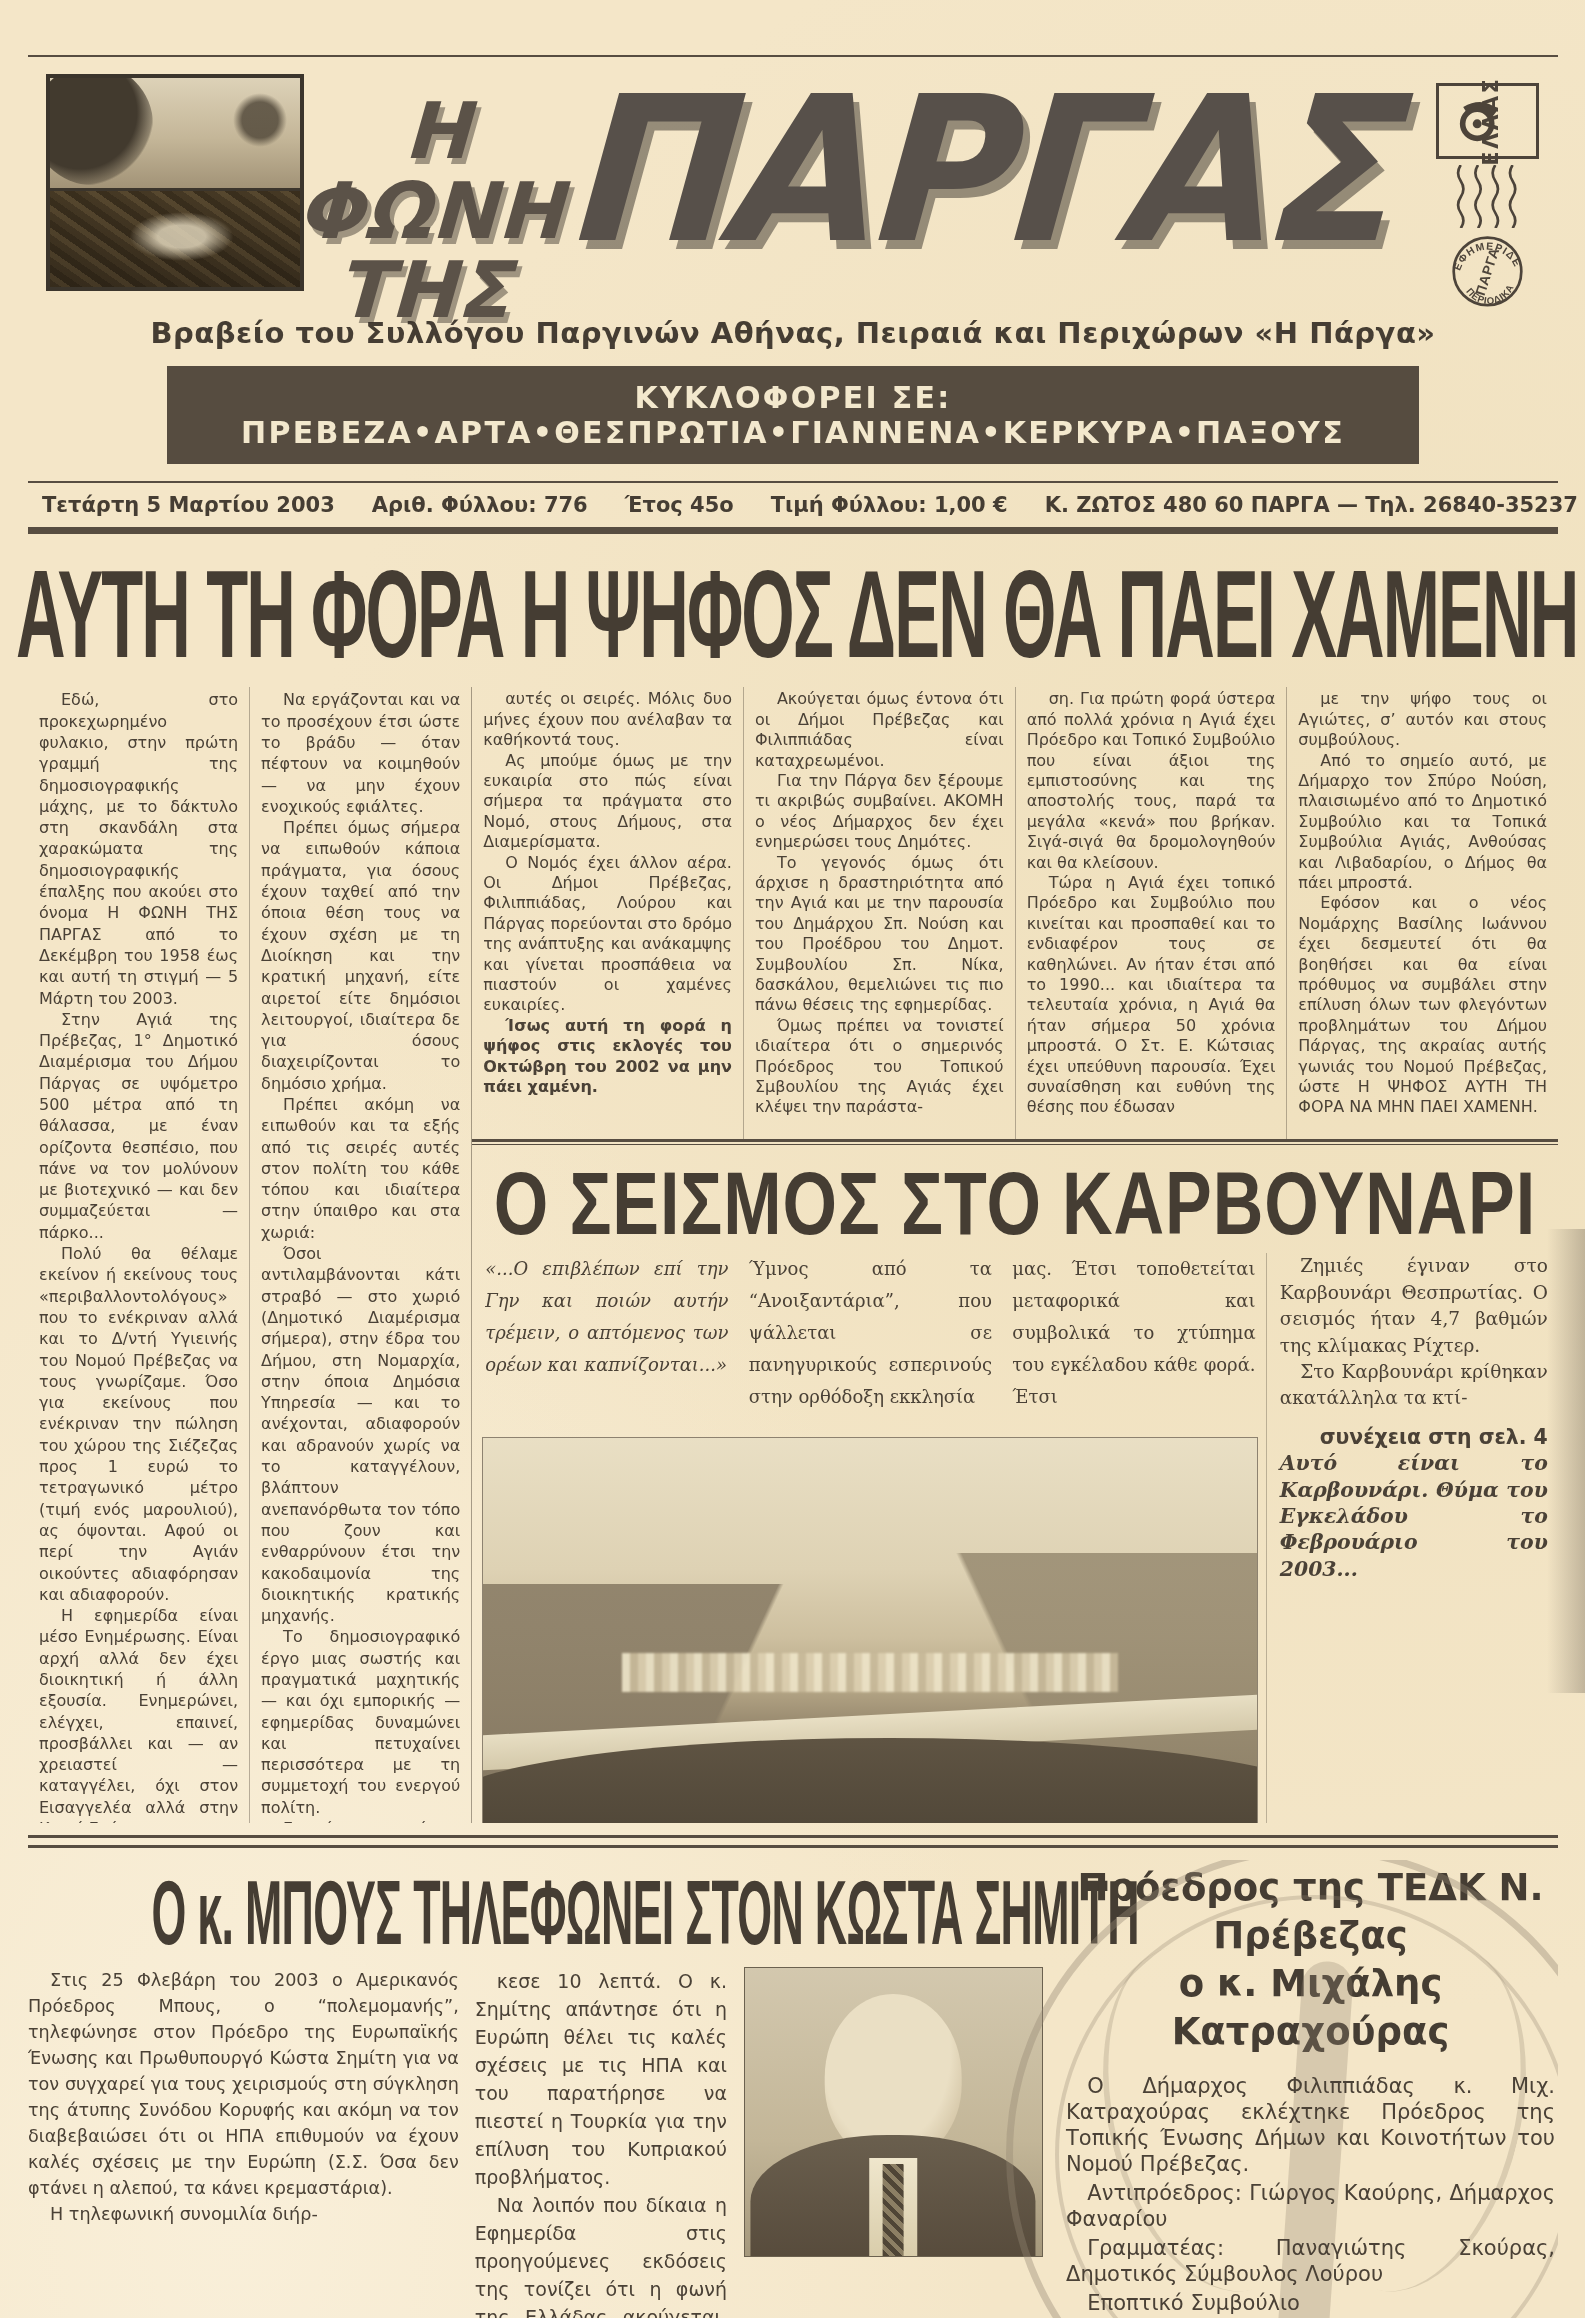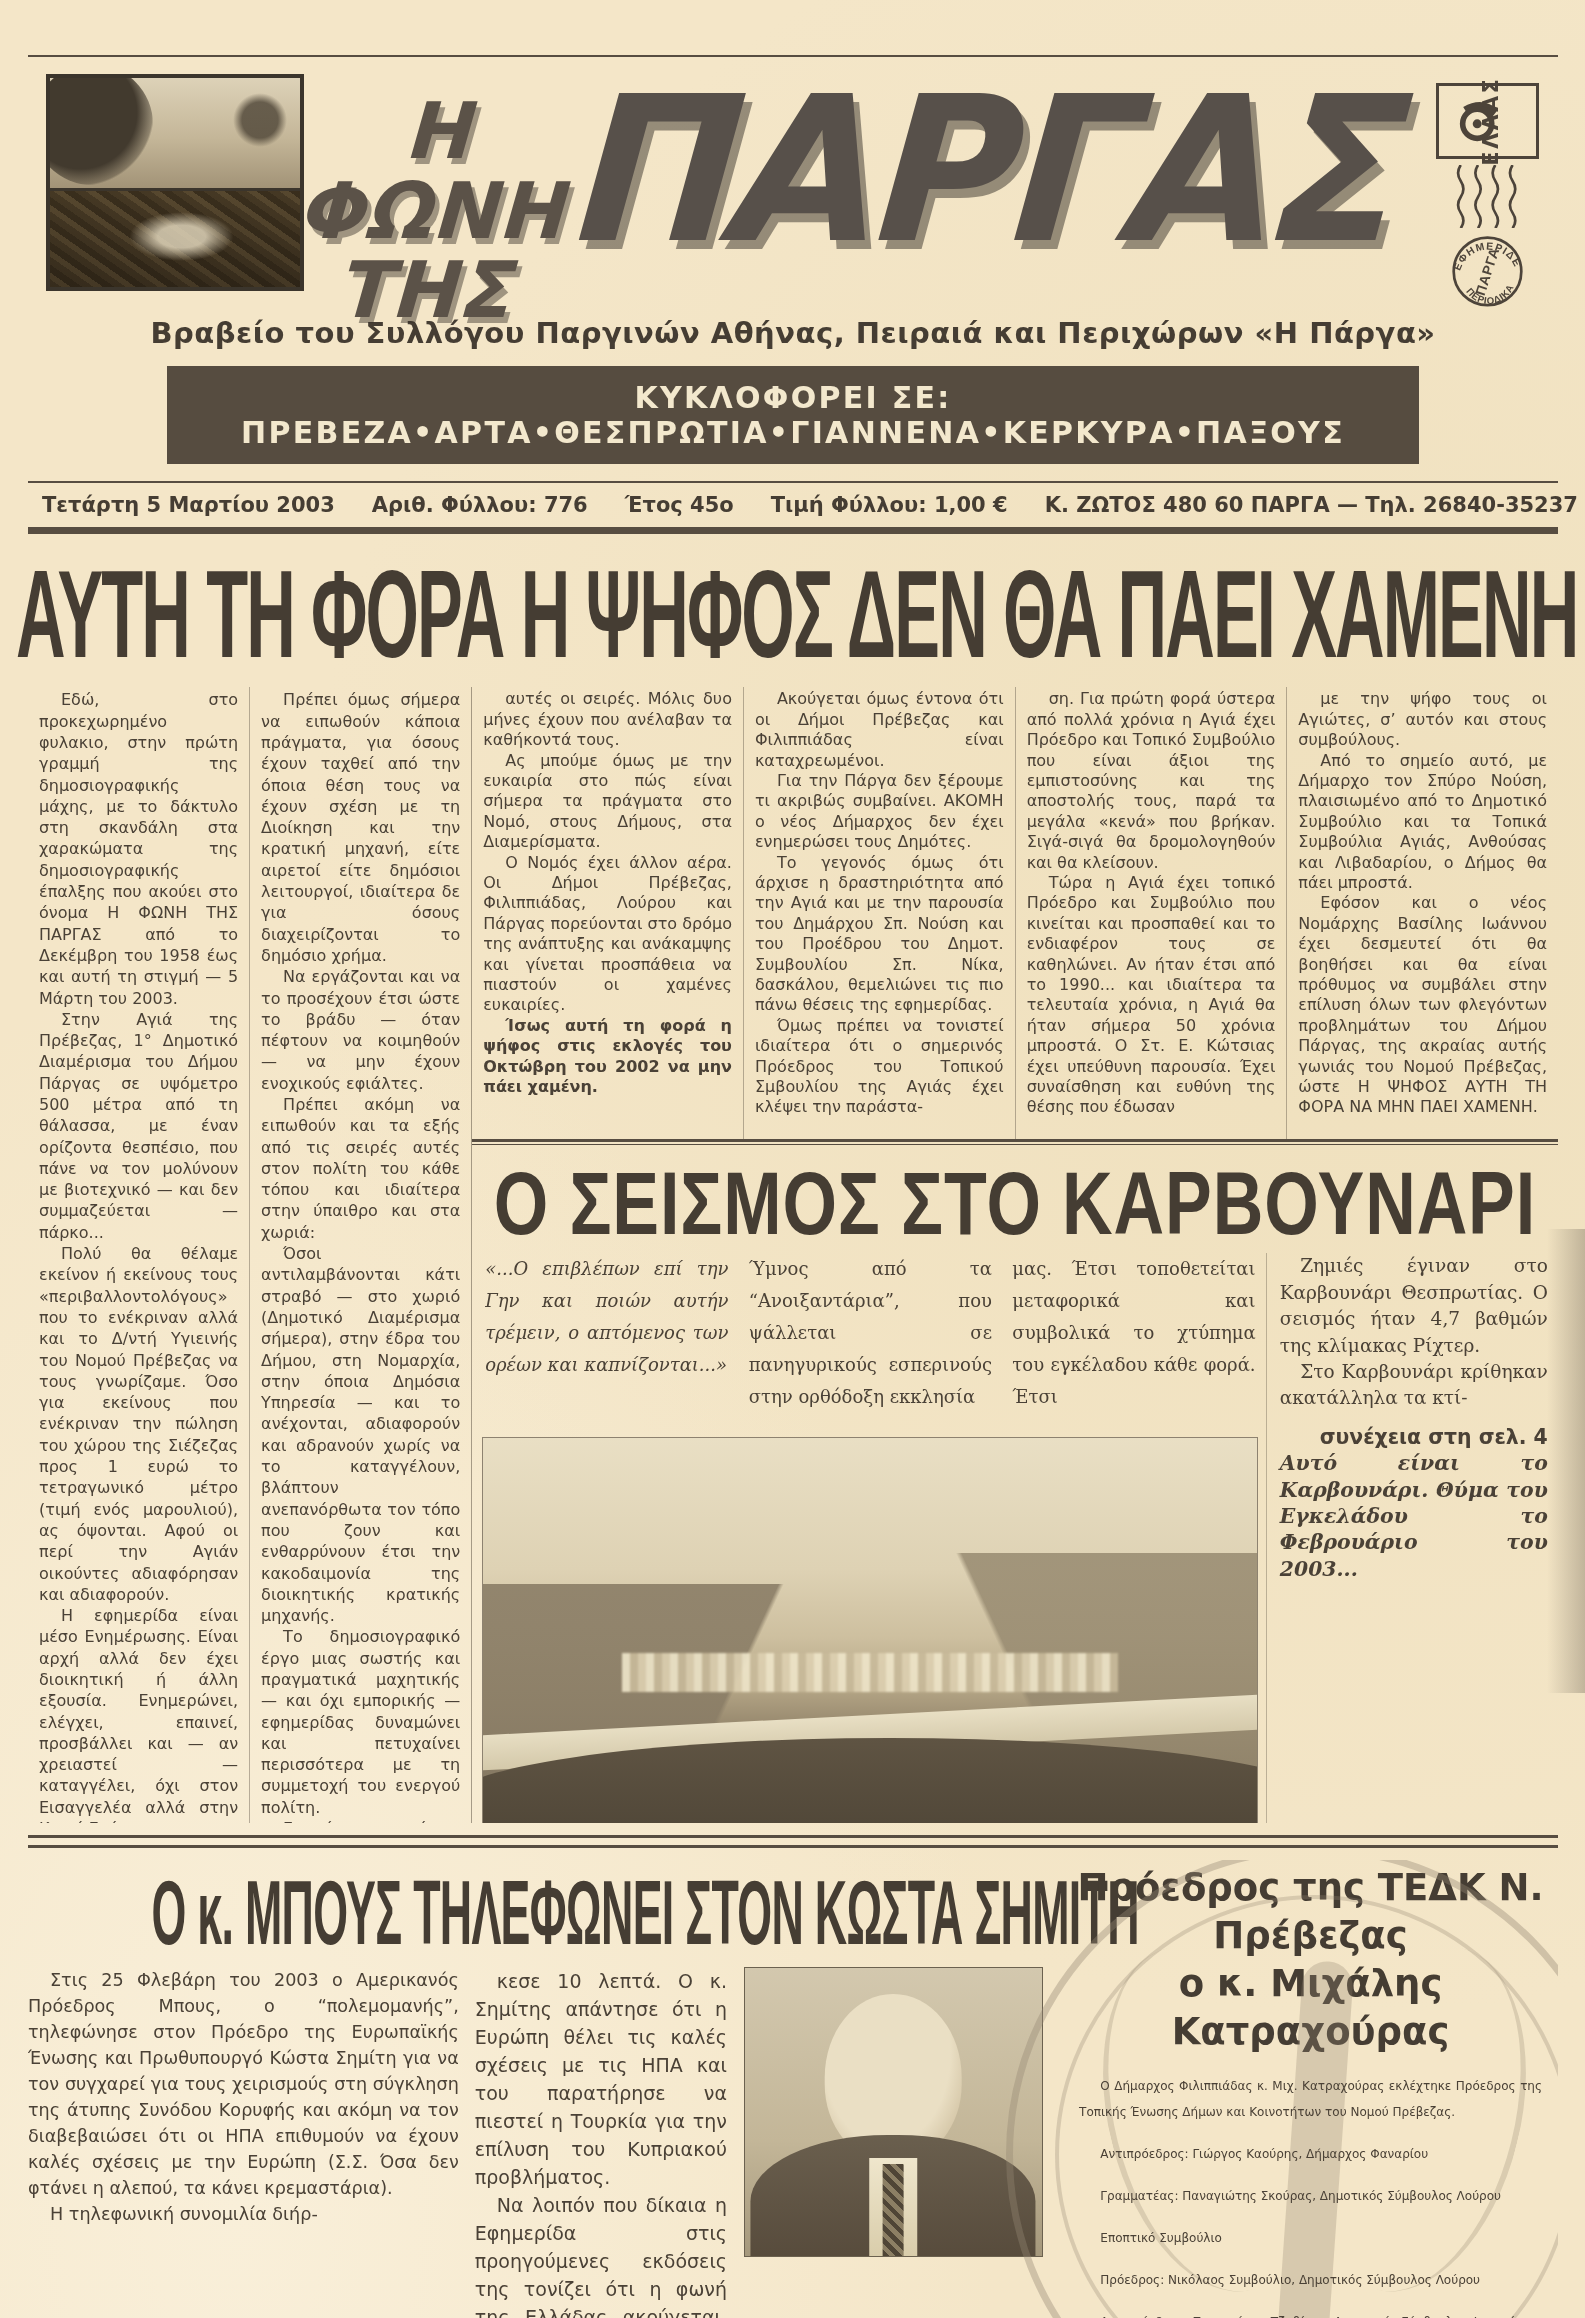--- a/index.html
+++ b/index.html
@@ -110,21 +110,21 @@
      border-radius:50% 50% 46% 46%;background:radial-gradient(ellipse at 45% 35%,#eadfc4 0 60%,#cfc0a0 85%,#b7a786 100%);}
   .bush-photo .suit{position:absolute;left:50%;bottom:-6%;width:96%;height:48%;transform:translateX(-50%);
      border-radius:48% 48% 0 0;background:linear-gradient(180deg,#6a5f4e,#55493a);}
   .bush-photo .shirt{position:absolute;left:50%;bottom:0;width:16%;height:34%;transform:translateX(-50%);
      background:linear-gradient(180deg,#efe6cc,#d9cdab);}
   .bush-photo .tie{position:absolute;left:50%;bottom:0;width:7%;height:32%;transform:translateX(-50%);
      background:repeating-linear-gradient(45deg,#4f4536 0 4.6px,#8c7f64 4.6px 9.3px);}
   .tedk{flex:1;min-width:0;position:relative;}
   .tedk-headline{font-weight:bold;font-size:37px;line-height:1.3;text-align:center;color:#453d33;margin-top:3.7px;}
   .tedk-body{margin-top:16.7px;position:relative;z-index:1;}
-  .tedk-body p{font-size:12px;line-height:26px;text-indent:21.3px;text-align:justify;margin:16px;}
+  .tedk-body p{font-size:21px;line-height:26px;text-indent:21.3px;text-align:justify;margin:3px;}
   .watermark{position:absolute;z-index:0;right:-65px;top:-14px;width:603px;height:603px;border-radius:50%;
      border:7.4px solid rgba(148,136,115,.45);opacity:.85;pointer-events:none;}
   .watermark::before{content:"";position:absolute;inset:42px;border-radius:50%;border:4.6px solid rgba(148,136,115,.35);}
   .watermark::after{content:"";position:absolute;left:46%;top:18%;width:51px;height:64%;border-radius:25.5px;
      background:rgba(148,136,115,.35);transform:rotate(4deg);}
   .wm-branch{position:absolute;width:195px;height:352px;top:15%;border:0;border-left:6.5px solid rgba(148,136,115,.32);
      border-radius:50%;}
   .wm-branch.l{left:16%;transform:rotate(-14deg);}
   .wm-branch.r{right:16%;border-left:0;border-right:6.5px solid rgba(148,136,115,.32);transform:rotate(14deg);}
   .scan-shadow{position:absolute;right:0;top:1229px;width:39px;height:464px;
@@ -196,22 +196,22 @@
   </div>
 
   <div class="top-article">
     <div class="col c1">
         <p>Εδώ, στο προκεχωρημένο φυλακιο, στην πρώτη γραμμή της δημοσιογραφικής μάχης, με το δάκτυλο στη σκανδάλη στα χαρακώματα της δημοσιογραφικής έπαλξης που ακούει στο όνομα Η ΦΩΝΗ ΤΗΣ ΠΑΡΓΑΣ από το Δεκέμβρη του 1958 έως και αυτή τη στιγμή — 5 Μάρτη του 2003.</p>
         <p>Στην Αγιά της Πρέβεζας, 1° Δημοτικό Διαμέρισμα του Δήμου Πάργας σε υψόμετρο 500 μέτρα από τη θάλασσα, με έναν ορίζοντα θεσπέσιο, που πάνε να τον μολύνουν με βιοτεχνικό — και δεν συμμαζεύεται — πάρκο...</p>
         <p>Πολύ θα θέλαμε εκείνον ή εκείνους τους «περιβαλλοντολόγους» που το ενέκριναν αλλά και το Δ/ντή Υγιεινής του Νομού Πρέβεζας να τους γνωρίζαμε. Όσο για εκείνους που ενέκριναν την πώληση του χώρου της Σιέζεζας προς 1 ευρώ το τετραγωνικό μέτρο (τιμή ενός μαρουλιού), ας όψονται. Αφού οι περί την Αγιάν οικούντες αδιαφόρησαν και αδιαφορούν.</p>
         <p>Η εφημερίδα είναι μέσο Ενημέρωσης. Είναι αρχή αλλά δεν έχει διοικητική ή άλλη εξουσία. Ενημερώνει, ελέγχει, επαινεί, προσβάλλει και — αν χρειαστεί — καταγγέλει, όχι στον Εισαγγελέα αλλά στην Κοινή Γνώμη.</p>
       </div>
     <div class="col c2">
+        <p>Να εργάζονται και να το προσέχουν έτσι ώστε το βράδυ — όταν πέφτουν να κοιμηθούν — να μην έχουν ενοχικούς εφιάλτες.</p>
         <p>Πρέπει όμως σήμερα να ειπωθούν κάποια πράγματα, για όσους έχουν ταχθεί από την όποια θέση τους να έχουν σχέση με τη Διοίκηση και την κρατική μηχανή, είτε αιρετοί είτε δημόσιοι λειτουργοί, ιδιαίτερα δε για όσους διαχειρίζονται το δημόσιο χρήμα.</p>
-        <p>Να εργάζονται και να το προσέχουν έτσι ώστε το βράδυ — όταν πέφτουν να κοιμηθούν — να μην έχουν ενοχικούς εφιάλτες.</p>
         <p>Πρέπει ακόμη να ειπωθούν και τα εξής από τις σειρές αυτές στον πολίτη του κάθε τόπου και ιδιαίτερα στην ύπαιθρο και στα χωριά:</p>
         <p>Όσοι αντιλαμβάνονται κάτι στραβό — στο χωριό (Δημοτικό Διαμέρισμα σήμερα), στην έδρα του Δήμου, στη Νομαρχία, στην όποια Δημόσια Υπηρεσία — και το ανέχονται, αδιαφορούν και αδρανούν χωρίς να το καταγγέλουν, βλάπτουν ανεπανόρθωτα τον τόπο που ζουν και ενθαρρύνουν έτσι την κακοδαιμονία της διοικητικής κρατικής μηχανής.</p>
         <p>Το δημοσιογραφικό έργο μιας σωστής και πραγματικά μαχητικής — και όχι εμπορικής — εφημερίδας δυναμώνει και πετυχαίνει περισσότερα με τη συμμετοχή του ενεργού πολίτη.</p>
         <p>Γεννιέται όμως εύλογα ένα ερώτημα: Ακούνε οι Αρχές; Απαντάνε; Σε γενικές γραμμές ΟΧΙ... Και ειδικότερα σήμερα.</p>
       </div>
     <div class="right-wrap">
       <div class="rt">
         <div class="col">
             <p>αυτές οι σειρές. Μόλις δυο μήνες έχουν που ανέλαβαν τα καθήκοντά τους.</p>
             <p>Ας μπούμε όμως με την ευκαιρία στο πώς είναι σήμερα τα πράγματα στο Νομό, στους Δήμους, στα Διαμερίσματα.</p>

